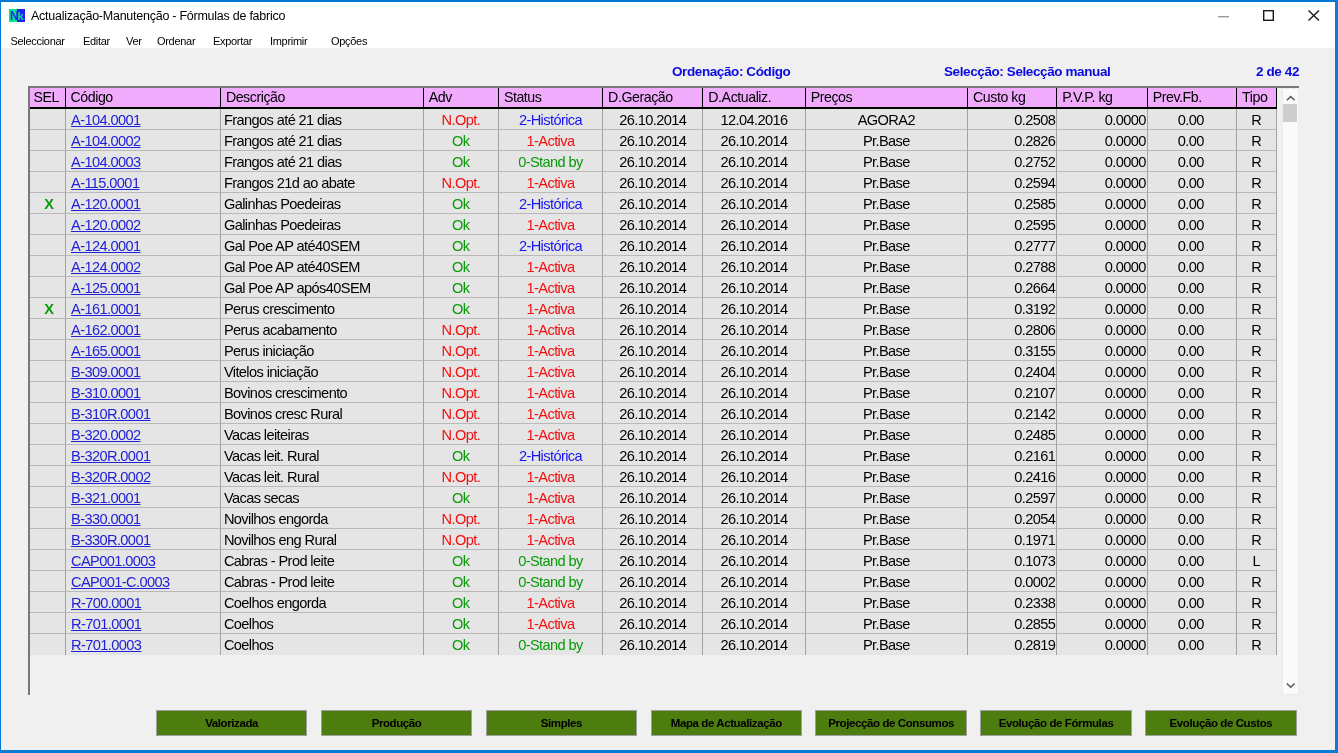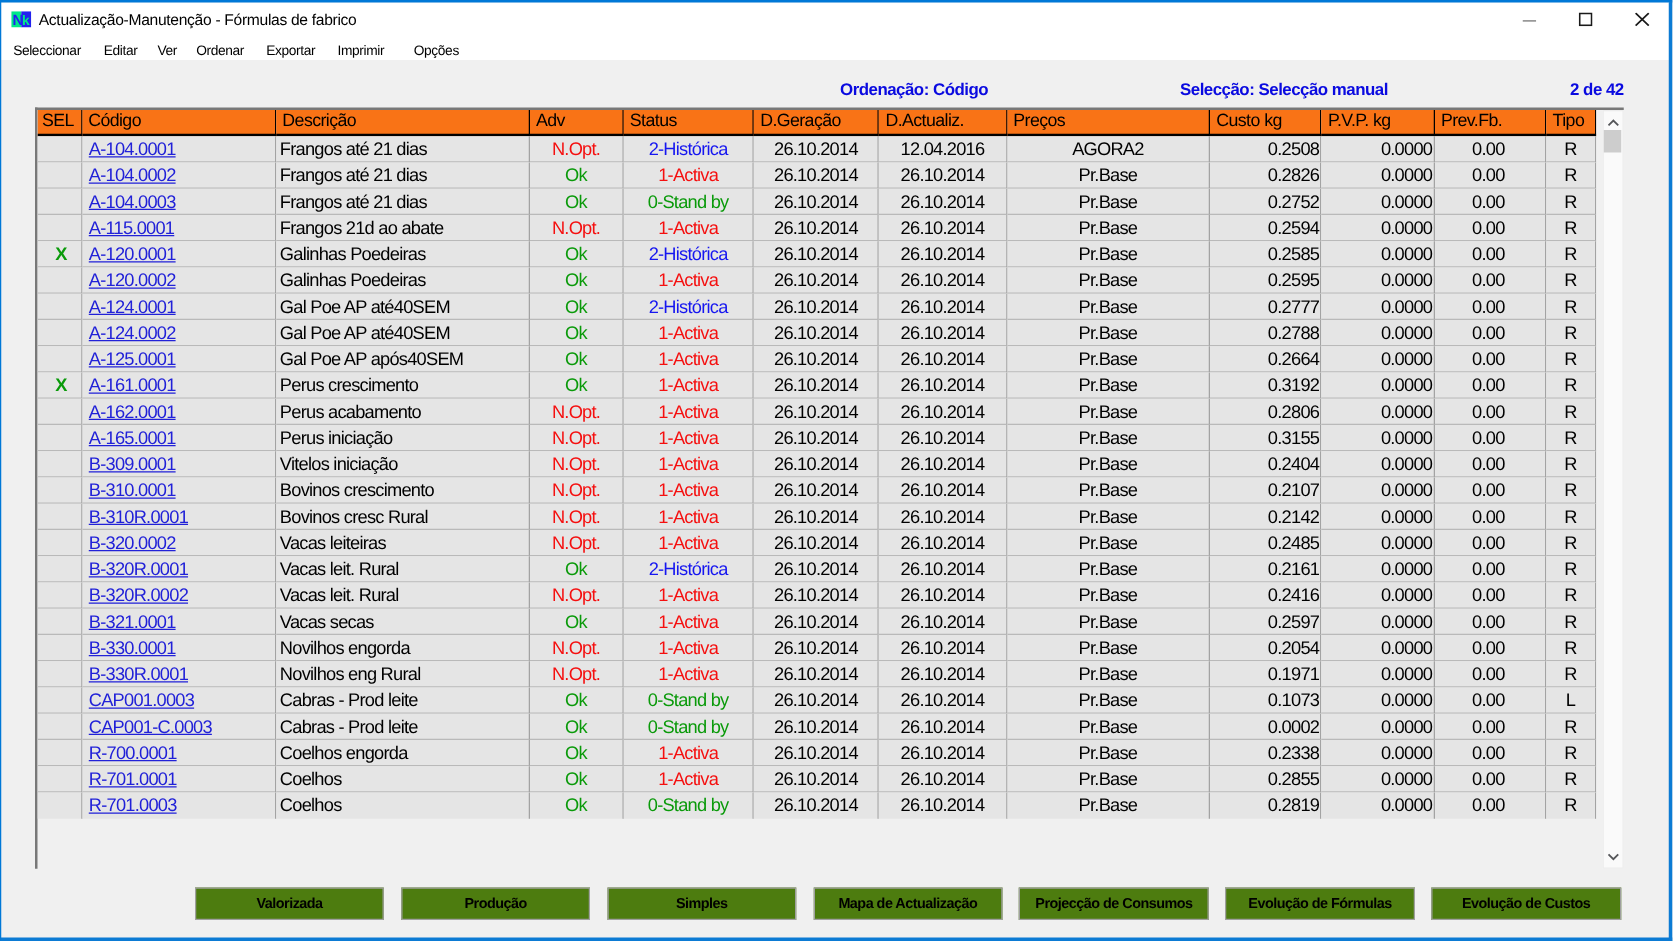--- a/index.html
+++ b/index.html
@@ -10,21 +10,21 @@
 .appicon { position:absolute; left:9px; top:9px; width:16px; height:13px; }
 .title { position:absolute; left:31px; top:8.5px; font-size:12.5px; letter-spacing:-0.25px; color:#000; }
 .wbtn { position:absolute; top:0; }
 .menu { position:absolute; top:32.7px; height:17px; line-height:17px; font-size:11px; letter-spacing:-0.3px; color:#000; }
 .ordlbl { position:absolute; top:64px; font-weight:bold; font-size:13.5px; letter-spacing:-0.4px; color:#0a0ae0; }
 .topline { position:absolute; left:28px; top:86px; width:1271.4px; height:2px; background:#787878; }
 .leftline { position:absolute; left:28px; top:86px; width:2px; height:609px; background:#787878; }
 .tblclip { position:absolute; left:30px; top:88px; width:1246.5px; height:606.2px; overflow:hidden; }
 table { border-collapse:separate; border-spacing:0; table-layout:fixed; width:1246.5px; font-size:14.6px; letter-spacing:-0.6px; }
 td, th { overflow:hidden; white-space:nowrap; box-sizing:border-box; }
-thead th { height:20.5px; background:#f97316; font-weight:normal; text-align:left; padding:1.45px 0 0 5px; vertical-align:top; line-height:16px; border-right:1.5px solid #000; border-bottom:2px solid #000; font-size:14.2px; letter-spacing:-0.45px; }
+thead th { height:20.5px; background:#f0abfc; font-weight:normal; text-align:left; padding:1.45px 0 0 5px; vertical-align:top; line-height:16px; border-right:1.5px solid #000; border-bottom:2px solid #000; font-size:14.2px; letter-spacing:-0.45px; }
 tbody td { height:21px; background:#e5e5e5; border-right:1px solid #a3a3a3; border-bottom:1px solid #b9b9b9; padding:3.6px 0 0 0; vertical-align:top; line-height:16px; }
 tbody tr:last-child td { border-bottom:none; }
 .c-sel { text-align:center; text-indent:3px; }
 .selx { color:#0a9a0a; font-weight:bold; }
 .c-cod { padding-left:5.5px; }
 .lnk { color:#2121d8; text-decoration:underline; }
 .c-des { padding-left:3px; color:#000; }
 .c-adv, .c-sta, .c-dat, .c-pre, .c-tip { text-align:center; }
 .c-num { text-align:right; padding-right:1px; }
 .c-num2 { text-align:center; padding-right:2.5px; }

